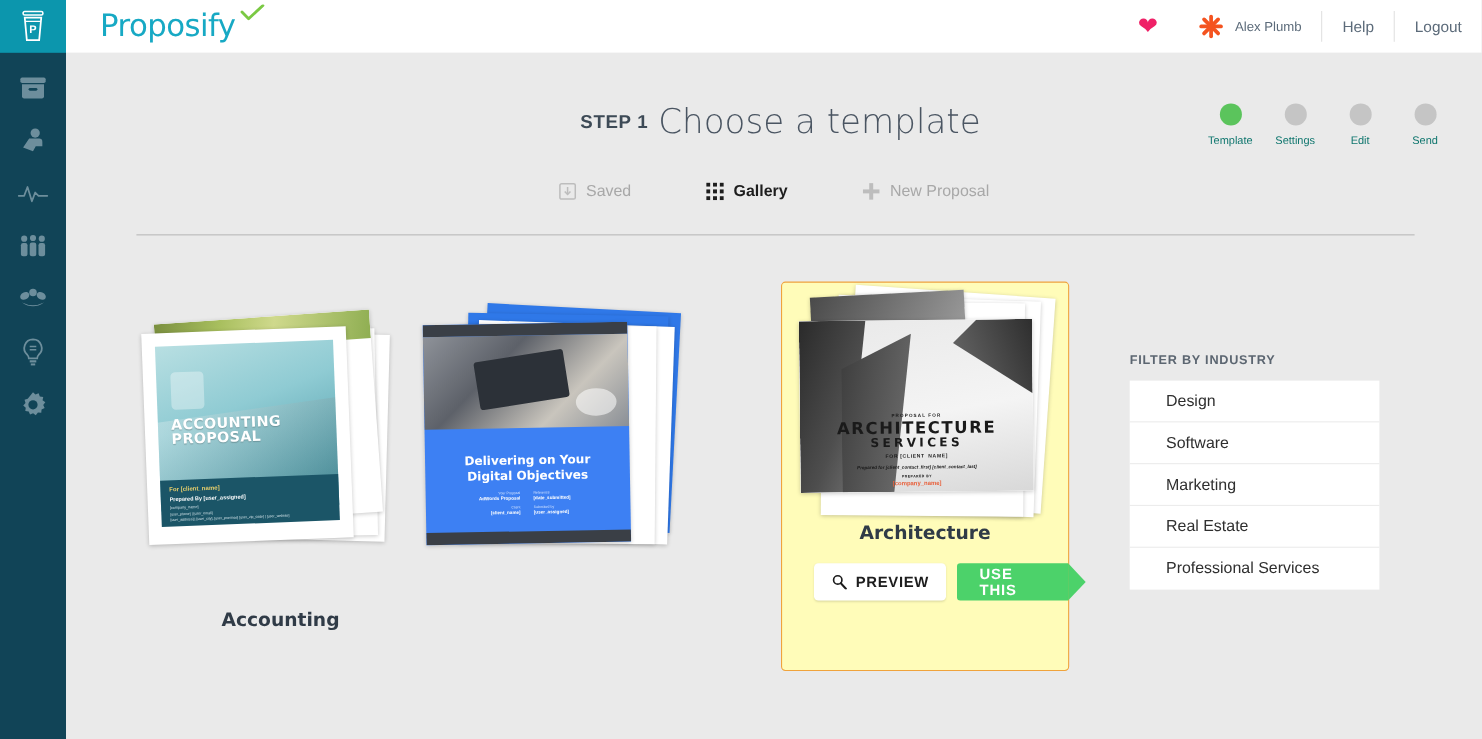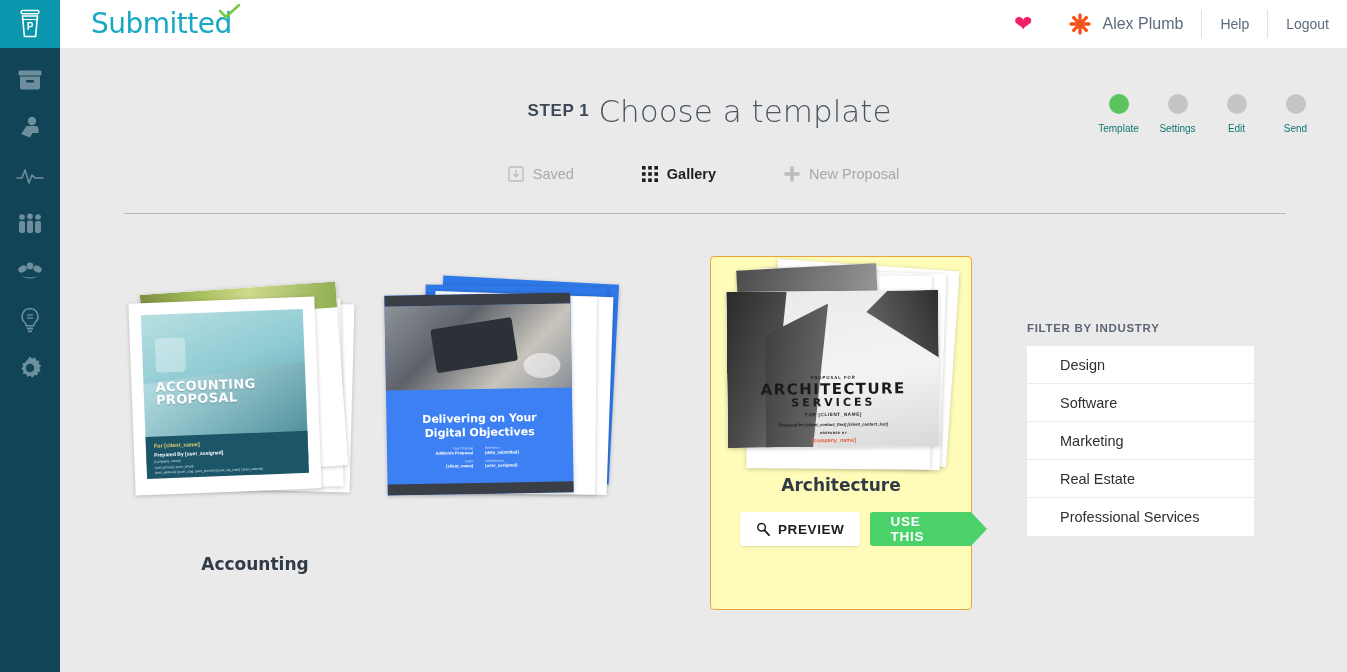--- a/index.html
+++ b/index.html
@@ -44,21 +44,21 @@
     position:absolute;right:0;top:0;height:48px;display:flex;align-items:stretch;
   }
   .tr-cell{
     display:flex;align-items:center;justify-content:center;
     padding:0 18px;font-size:14px;color:#5c6b7a;cursor:pointer;
   }
   .tr-divider{width:1px;background:#e2e2e2;margin:10px 0;}
   .heart{color:#ef2167;font-size:22px;line-height:1;}
   .avatar{margin-right:10px;display:flex;align-items:center;}
   .user-cell{display:flex;align-items:center;padding:0 18px;cursor:pointer;}
-  .user-name{font-size:16px;color:#5c6b7a;}
+  .user-name{font-size:12px;color:#5c6b7a;}
 
   
   .main{
     position:absolute;left:60px;top:48px;width:1287px;height:624px;
     background:#eaeaea;
   }
   .page-title{
     position:absolute;left:12px;right:0;top:45px;text-align:center;
     white-space:nowrap;
   }
@@ -283,21 +283,21 @@
       <div class="side-item">
         <svg width="26" height="26" viewBox="0 0 26 26">
           <path d="M13 1.5 l2.2 2.1 2.9 -1 1.1 2.9 3.1 0.3 -0.6 3 2.5 1.9 -1.9 2.4 1.3 2.8 -2.8 1.3 -0.3 3.1 -3 -0.2 -2 2.4 -2.4 -1.9 -2.8 1.3 -1.2 -2.8 -3.1 -0.4 0.4 -3 -2.3 -2.1 2.1 -2.2 -0.9 -2.9 2.9 -1 Z" fill="#6d8e9c"></path>
           <circle cx="13" cy="13" r="4.2" fill="#114457"></circle>
         </svg>
       </div>
     </div>
   </div>
 
   <div class="topbar">
-    <div class="brand">Submitted</div>
+    <div class="brand">Proposify</div>
     <svg class="brand-check" width="24" height="16" viewBox="0 0 24 16">
       <polyline points="2,7 8,13 21,1" fill="none" stroke="#7ac943" stroke-width="2.6" stroke-linecap="round" stroke-linejoin="round"></polyline>
     </svg>
 
     <div class="top-right">
       <div class="tr-cell">
         <span class="heart">❤</span>
       </div>
       <div class="user-cell">
         <span class="avatar">

